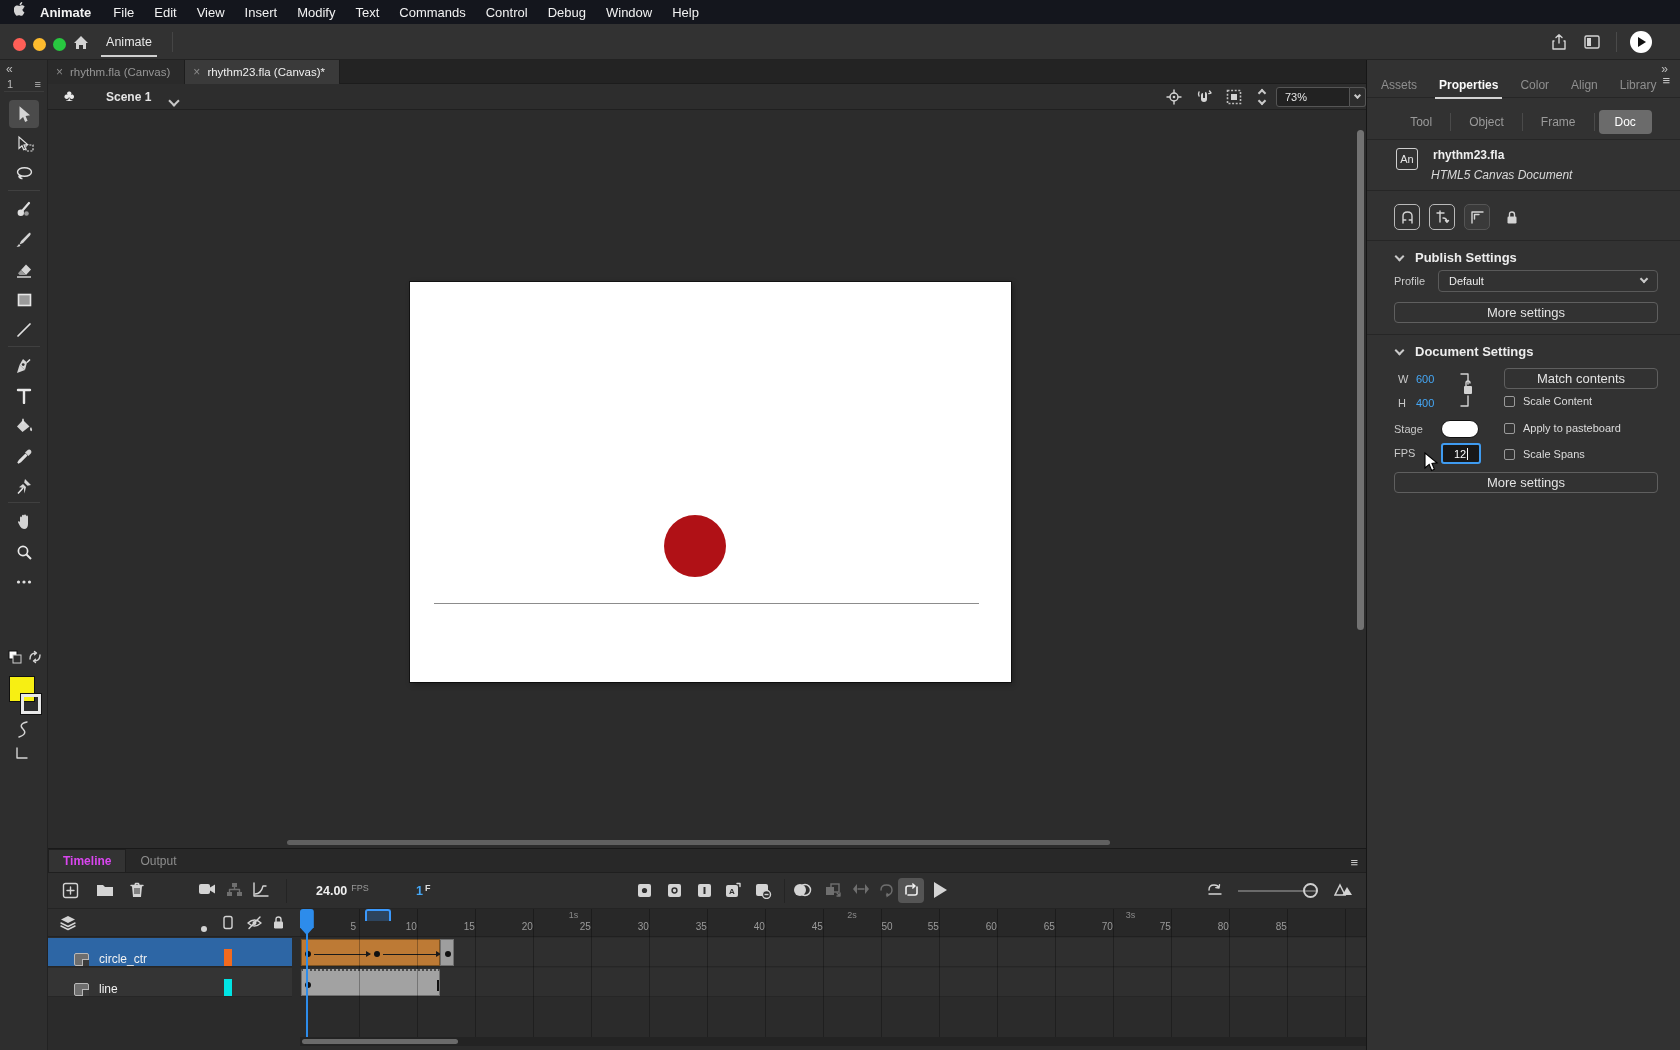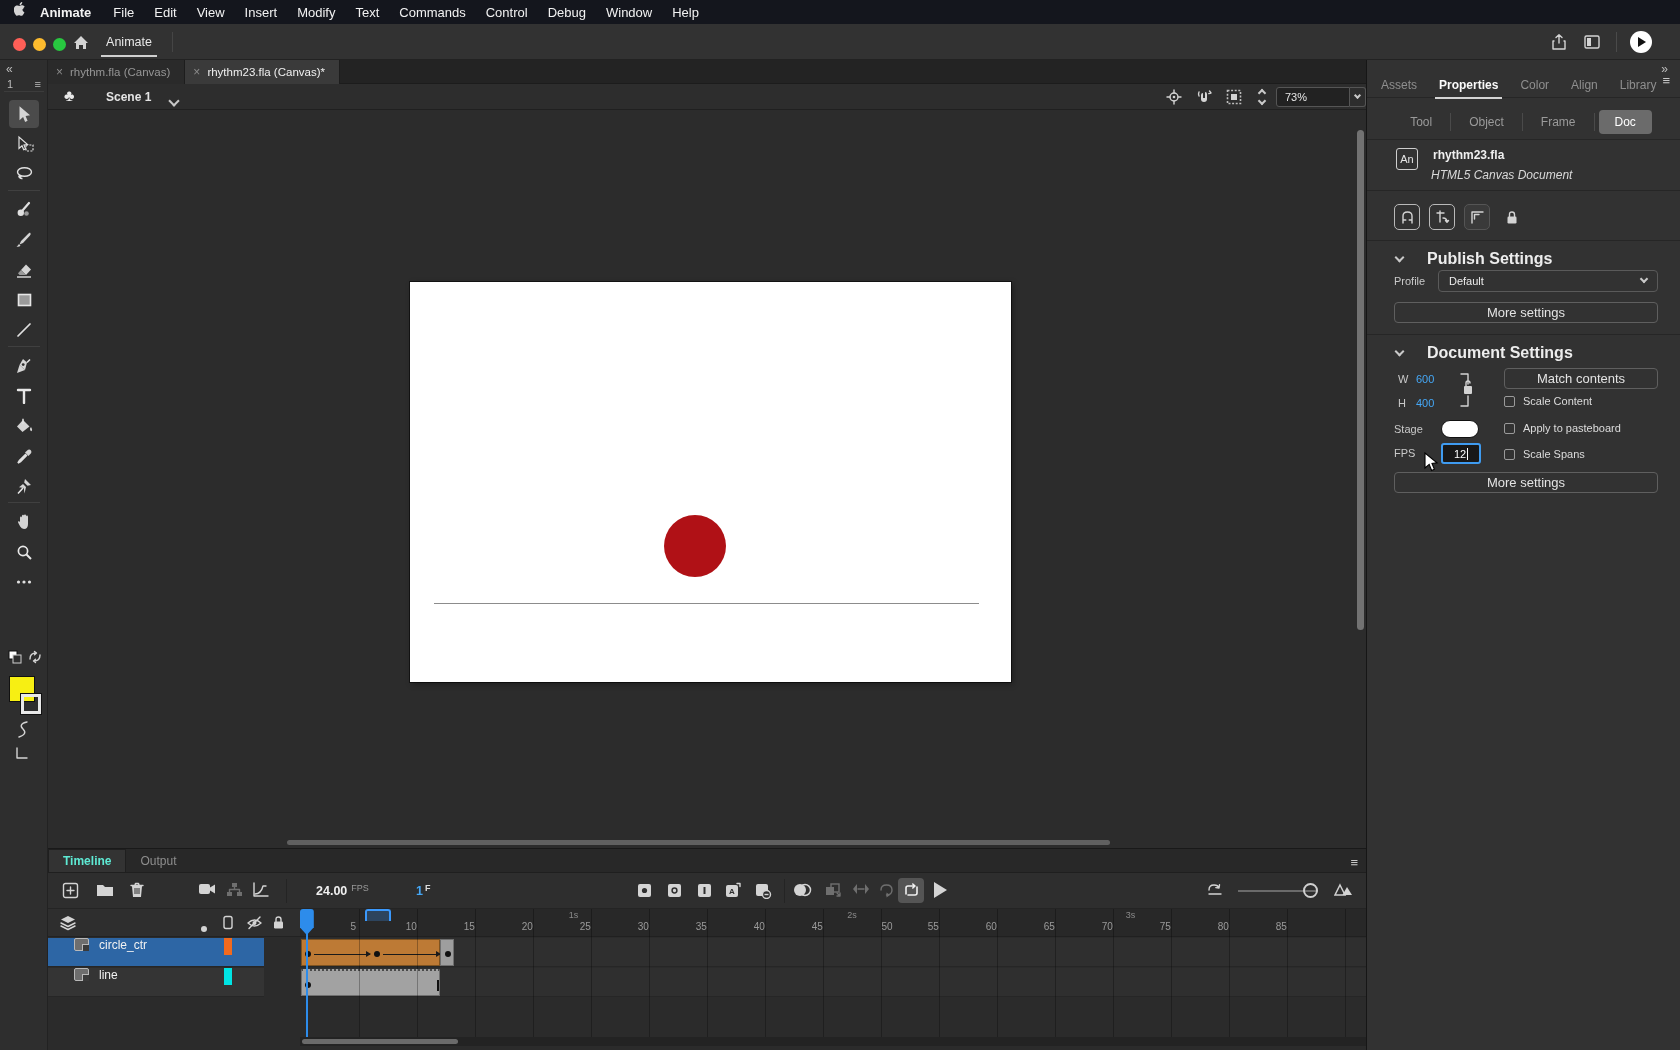--- a/index.html
+++ b/index.html
@@ -97,21 +97,21 @@
 
   #doc-badge { position:absolute; left:29px; top:88px; width:22px; height:22px; border:1.5px solid #cfcfcf; border-radius:3px;
                color:#e6e6e6; font-size:11px; display:flex; align-items:center; justify-content:center; }
   #doc-name { position:absolute; left:66px; top:88px; color:#f0f0f0; font-size:12px; font-weight:bold; }
   #doc-type { position:absolute; left:64px; top:108px; color:#d9d9d9; font-size:12px; font-style:italic; }
 
   .rp-iconbtn { position:absolute; top:144px; width:26px; height:26px; border-radius:5px; border:1.5px solid #b9b9b9;
                 display:flex; align-items:center; justify-content:center; }
   .rp-iconbtn.plain { border-color:transparent; }
 
-  .sect-head { position:absolute; display:flex; align-items:center; gap:24px; color:#ededed; font-weight:bold; font-size:16px; }
+  .sect-head { position:absolute; display:flex; align-items:center; gap:12px; color:#ededed; font-weight:bold; font-size:13px; }
   .sect-chev { width:7px; height:7px; border-right:2px solid #c9c9c9; border-bottom:2px solid #c9c9c9; transform:rotate(45deg); margin-top:-3px; }
   .rp-label { color:#c9c9c9; font-size:11px; }
   .rp-btn { position:absolute; border:1px solid #5f5f5f; border-radius:4px; color:#e3e3e3; font-size:13px;
             display:flex; align-items:center; justify-content:center; background:transparent; }
   #profile-select { position:absolute; left:71px; top:210px; width:220px; height:22px; border:1px solid #5a5a5a;
                     border-radius:4px; display:flex; align-items:center; padding:0 10px; color:#ececec; justify-content:space-between; }
   .hot-value { color:#45a7f5; }
   .cb { display:inline-block; width:11px; height:11px; border:1px solid #9a9a9a; border-radius:2px; vertical-align:-2px; }
   .cb-row { position:absolute; display:flex; align-items:center; gap:8px; color:#dcdcdc; font-size:11px; }
   #stage-swatch { position:absolute; left:74px; top:360px; width:38px; height:18px; background:#fff; border:1px solid #111;
@@ -119,38 +119,38 @@
   #fps-input { position:absolute; left:74px; top:383px; width:40px; height:21px; background:#181818; border:2px solid #3f9bf0;
                border-radius:3px; color:#fff; font-size:11px; display:flex; align-items:center; justify-content:center; }
   #fps-caret { display:inline-block; width:1px; height:12px; background:#fff; margin-left:1px; }
   #link-wh { position:absolute; left:86px; top:310px; width:22px; height:40px; }
 
   
   #timeline { left:48px; top:848px; width:1318px; height:202px; background:#2b2b2b; border-top:1px solid #191919; }
   #tl-tabs { position:absolute; left:0; top:0; width:1318px; height:24px; background:#282828; border-bottom:1px solid #1f1f1f;
              display:flex; align-items:flex-end; }
   .tl-tab { padding:4px 14px; font-size:12px; color:#8e8e8e; }
-  .tl-tab.active { background:#333; color:#5eead4; font-weight:bold; border:1px solid #1f1f1f; border-bottom:none; }
+  .tl-tab.active { background:#333; color:#d946ef; font-weight:bold; border:1px solid #1f1f1f; border-bottom:none; }
   #tl-menu { position:absolute; right:8px; top:6px; color:#c9c9c9; font-size:13px; }
   #tl-toolbar { position:absolute; left:0; top:24px; width:1318px; height:36px; background:#2e2e2e; border-bottom:1px solid #242424; }
   .tlb-icon { position:absolute; top:9px; width:18px; height:18px; }
   .tlb-divider { position:absolute; top:6px; width:1px; height:24px; background:#242424; }
   #tl-fps { position:absolute; left:268px; top:10px; color:#f0f0f0; font-size:12.5px; font-weight:bold; }
   #tl-fps .unit { color:#9a9a9a; font-size:9px; font-weight:normal; vertical-align:4px; margin-left:4px; }
   #tl-frame { position:absolute; left:368px; top:10px; color:#45a7f5; font-size:12.5px; font-weight:bold; }
   #tl-frame .unit { color:#dcdcdc; font-size:9px; vertical-align:4px; margin-left:2px; }
   #loop-btn { position:absolute; left:850px; top:5px; width:26px; height:25px; background:#555; border-radius:4px;
               display:flex; align-items:center; justify-content:center; }
   #tl-slider-track { position:absolute; left:1190px; top:17px; width:80px; height:2px; background:#6a6a6a; }
   #tl-slider-knob { position:absolute; left:1255px; top:10px; width:15px; height:15px; border:2px solid #cfcfcf; border-radius:50%; }
 
   #tl-left { position:absolute; left:0; top:60px; width:252px; height:142px; }
   #tl-lhead { position:absolute; left:0; top:0; width:252px; height:28px; border-bottom:1px solid #222; background:#2e2e2e; }
   .lhead-ic { position:absolute; top:6px; width:16px; height:16px; }
-  .tl-row { position:absolute; left:0; width:216px; height:29px; display:flex; align-items:flex-start; background:#343434;
+  .tl-row { position:absolute; left:0; width:244px; height:29px; display:flex; align-items:flex-end; background:#343434;
             border-bottom:1px solid #262626; }
   .tl-row.selected { background:#2d66a5; }
   .layer-icon { margin-left:26px; width:15px; height:13px; border:1.5px solid #b9b9b9; border-radius:2px; position:relative; background:#6e6e6e; }
   .layer-icon::after { content:""; position:absolute; right:-1px; bottom:-1px; width:6px; height:6px; background:#3a3a3a; border-left:1.5px solid #b9b9b9; border-top:1.5px solid #b9b9b9; }
   .layer-name { margin-left:10px; color:#f2f2f2; font-size:12px; }
   .layer-chip { position:absolute; left:176px; width:8px; height:17px; }
 
   #tl-frames { position:absolute; left:252px; top:60px; width:1066px; height:142px; overflow:hidden; }
   #tl-ruler { position:absolute; left:0; top:0; width:1066px; height:28px; background:#282828; border-bottom:1px solid #202020; }
   .ruler-num { position:absolute; top:12px; font-size:10px; color:#9a9a9a; transform:translateX(-50%); }

